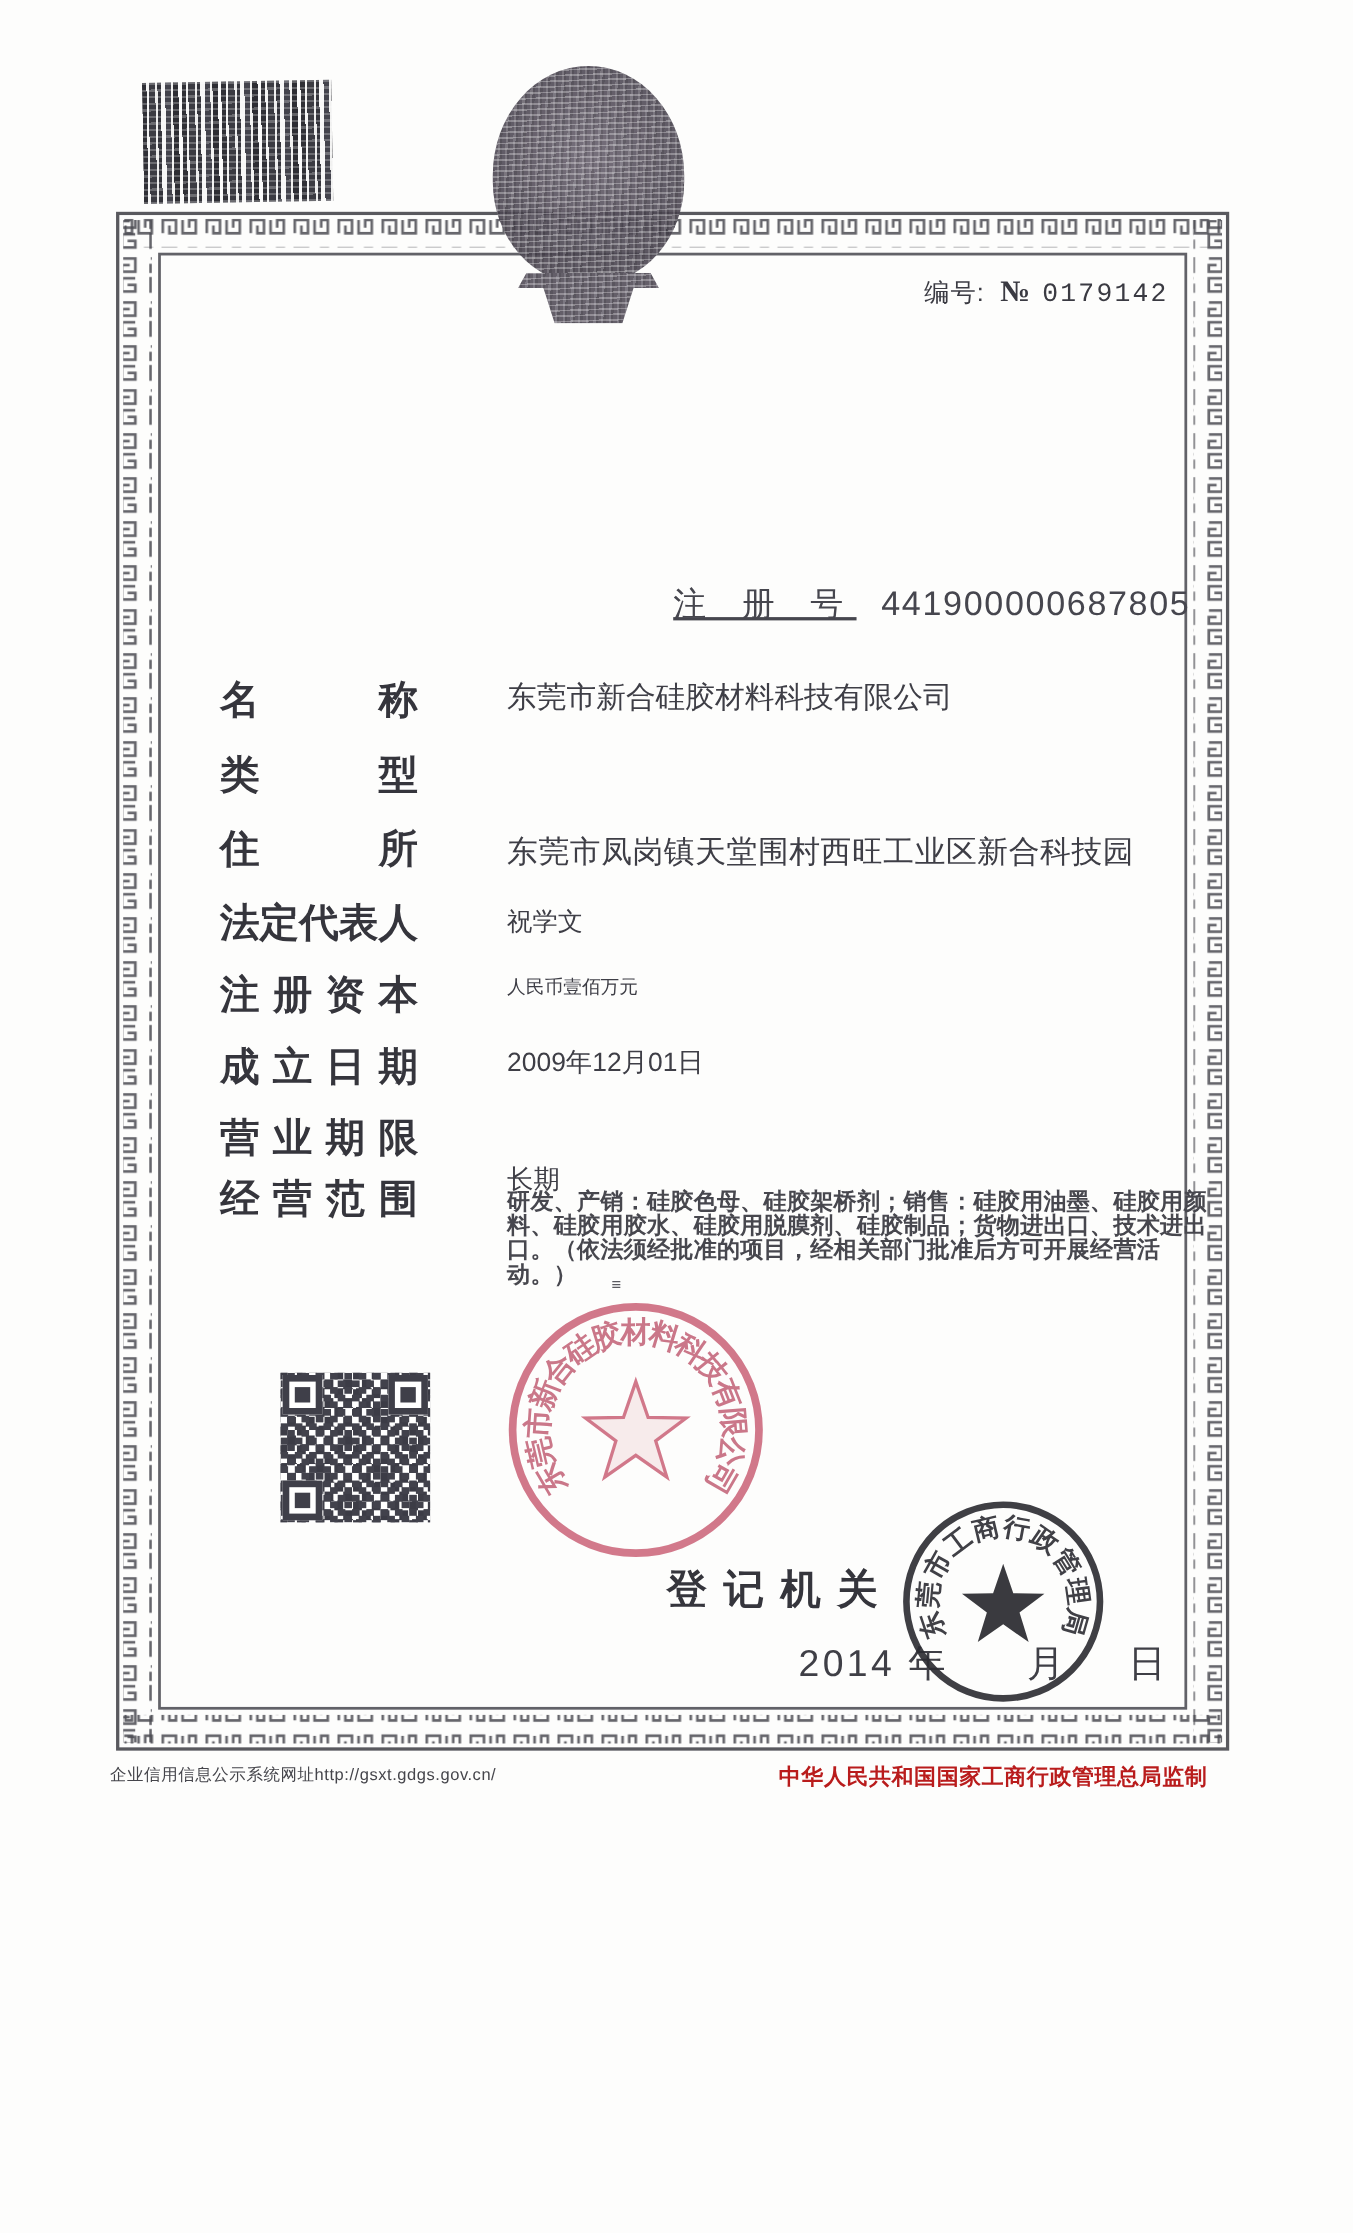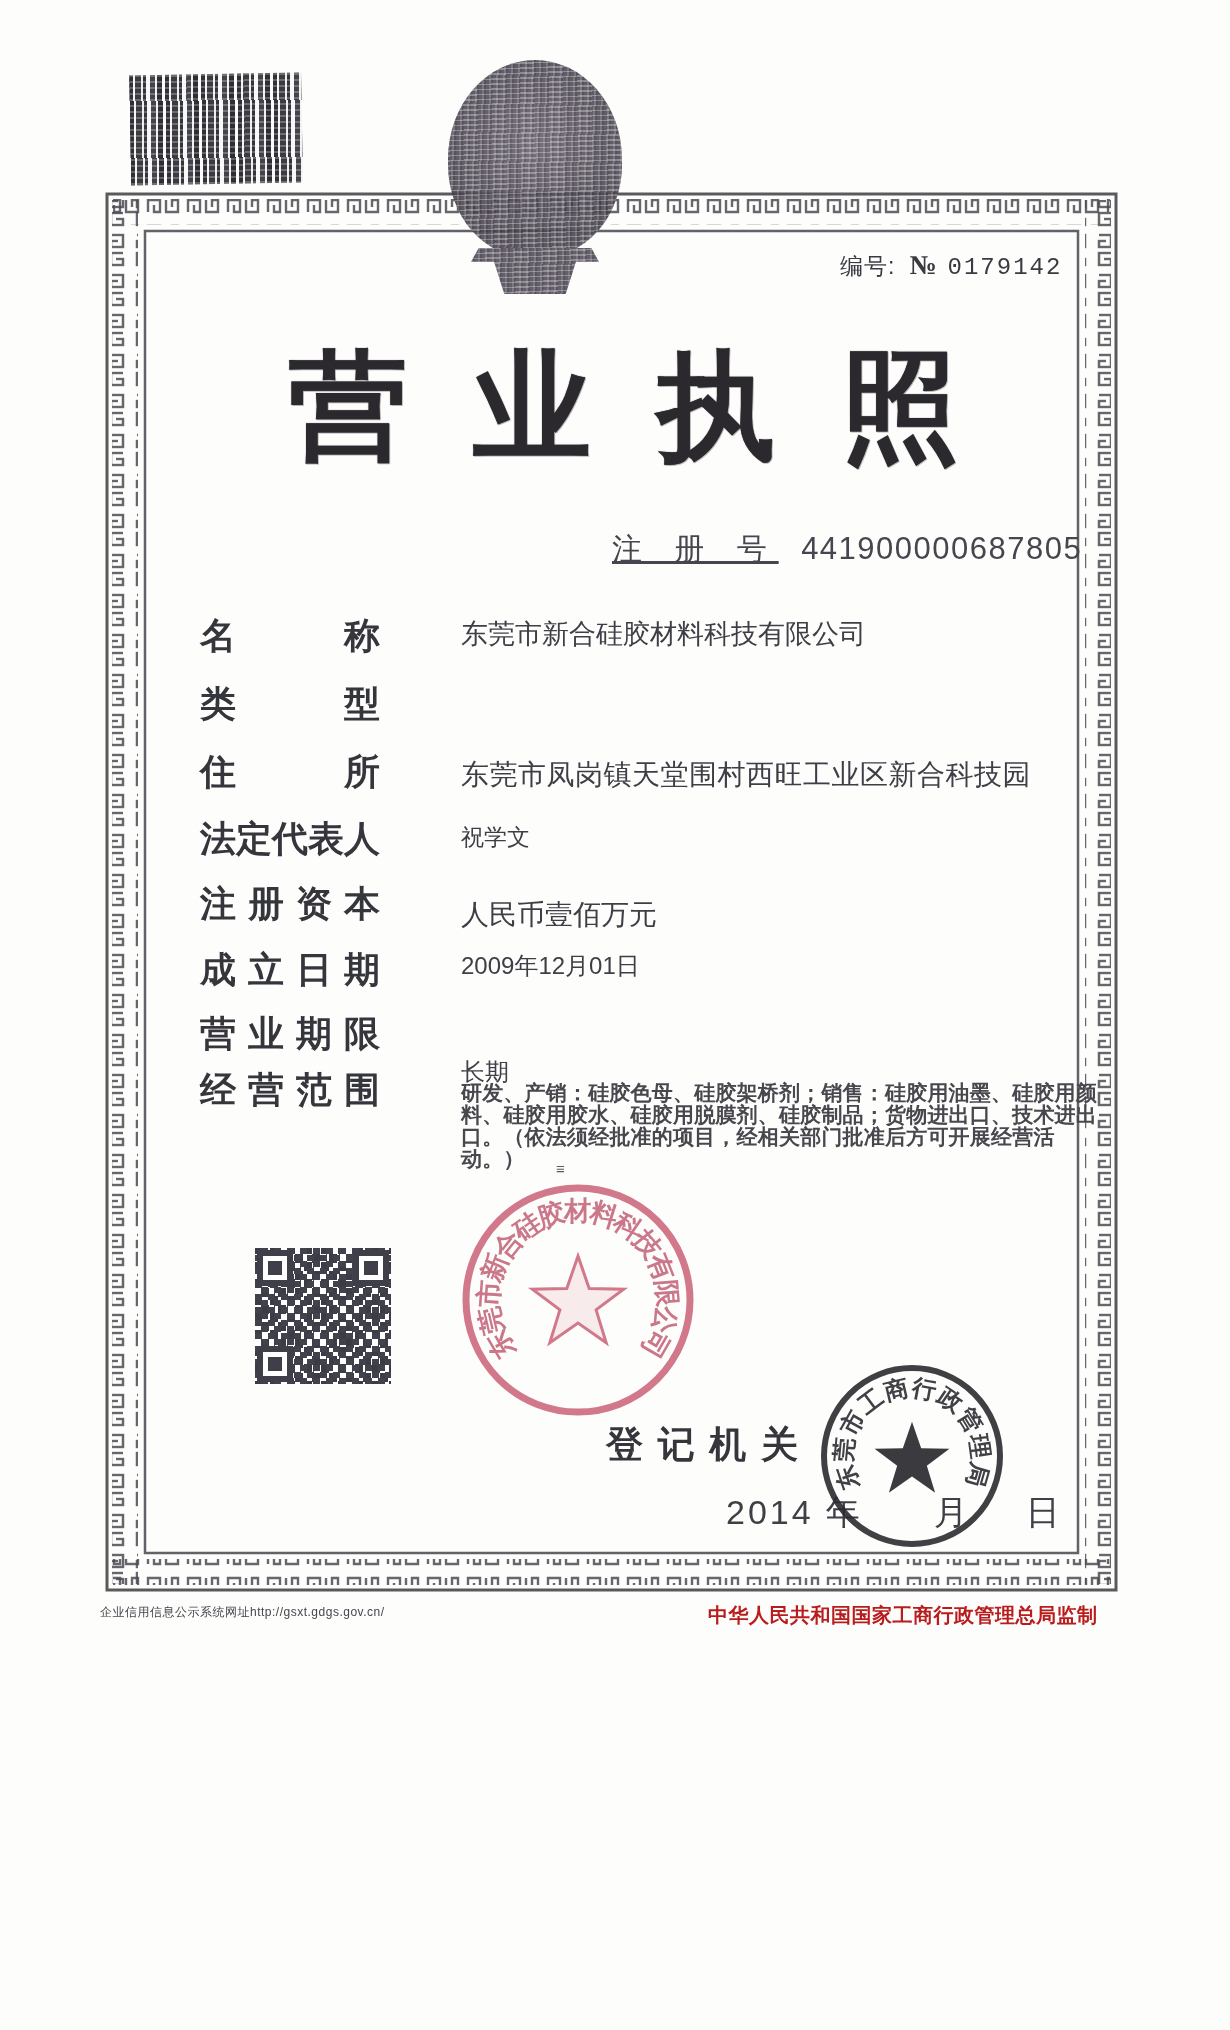--- a/index.html
+++ b/index.html
@@ -57,21 +57,21 @@
   
   .flabel{
     position:absolute;left:200px;width:180px;display:flex;justify-content:space-between;
     font-size:36px;font-weight:600;color:#35353c;z-index:2;
   }
   .fvalue{position:absolute;left:461px;white-space:nowrap;color:#3e3e46;z-index:2;}
   .v-name{top:616px;font-size:27px;}
   .v-type{top:684px;font-size:26px;}
   .v-address{top:756px;font-size:28px;letter-spacing:0.5px;}
   .v-legal{top:822px;font-size:23px;}
-  .v-capital{top:886px;font-size:28px;margin-top:10px;}
+  .v-capital{top:886px;font-size:17px;}
   .v-estdate{top:950px;font-size:24px;}
   .v-term{top:1016px;font-size:24px;margin-top:40px;}
   .v-scope{
     top:1082px;width:648px;white-space:normal;font-size:21px;line-height:22px;
     letter-spacing:0.2px;font-weight:600;color:#47474e;
   }
   .scope-mark{position:absolute;left:556px;top:1160px;font-size:15px;color:#5a5a60;z-index:2;}
   
   .qr{
     position:absolute;left:255px;top:1248px;width:136px;height:136px;z-index:2;
@@ -91,21 +91,21 @@
     font-size:37px;font-weight:600;color:#35353c;z-index:2;
   }
   .dateline{position:absolute;left:726px;top:1490px;font-size:34px;color:#3f3f46;white-space:nowrap;z-index:2;}
   .dateline .y{letter-spacing:3px;}
   .dateline .c1{margin-left:12px;}
   .dateline .c2{margin-left:74px;}
   .dateline .c3{margin-left:58px;}
   
   .stamps{position:absolute;left:0;top:0;z-index:6;pointer-events:none;}
   
-  .footer-left{position:absolute;left:100px;top:1604px;font-size:12px;letter-spacing:0.5px;color:#45454b;z-index:2;}
+  .footer-left{position:absolute;left:100px;top:1604px;font-size:15px;letter-spacing:0.5px;color:#45454b;z-index:2;}
   .footer-right{position:absolute;left:708px;top:1602px;font-size:20px;letter-spacing:0.5px;color:#b91c1c;font-weight:600;z-index:2;}
 </style>
 </head>
 <body>
 
 <div class="sheet">
 
   <div class="barcode"></div>
 
   <div class="emblem">
@@ -129,21 +129,20 @@
     <rect x="8" y="1367" width="997" height="26" fill="url(#meanderH)" opacity="0.85"></rect>
     <rect x="7" y="8" width="26" height="1384" fill="url(#meanderV)" opacity="0.85"></rect>
     <rect x="980" y="8" width="26" height="1384" fill="url(#meanderV)" opacity="0.85"></rect>
     <rect x="40" y="39" width="933" height="1322" fill="none" stroke="#47474d" stroke-width="2.5" opacity="0.85"></rect>
   </svg>
 
   <div class="serial">
     <span>编号:</span><span class="nomark">№</span><span class="num">0179142</span>
   </div>
 
-  <div class="title">营业执照</div>
 
   <div class="regline">
     <span class="rlabel">注 册 号</span>
     <span class="rnum">441900000687805</span>
   </div>
 
   <div class="flabel" style="top:612px">
       <span>名</span>
       <span>称</span>
     </div>

